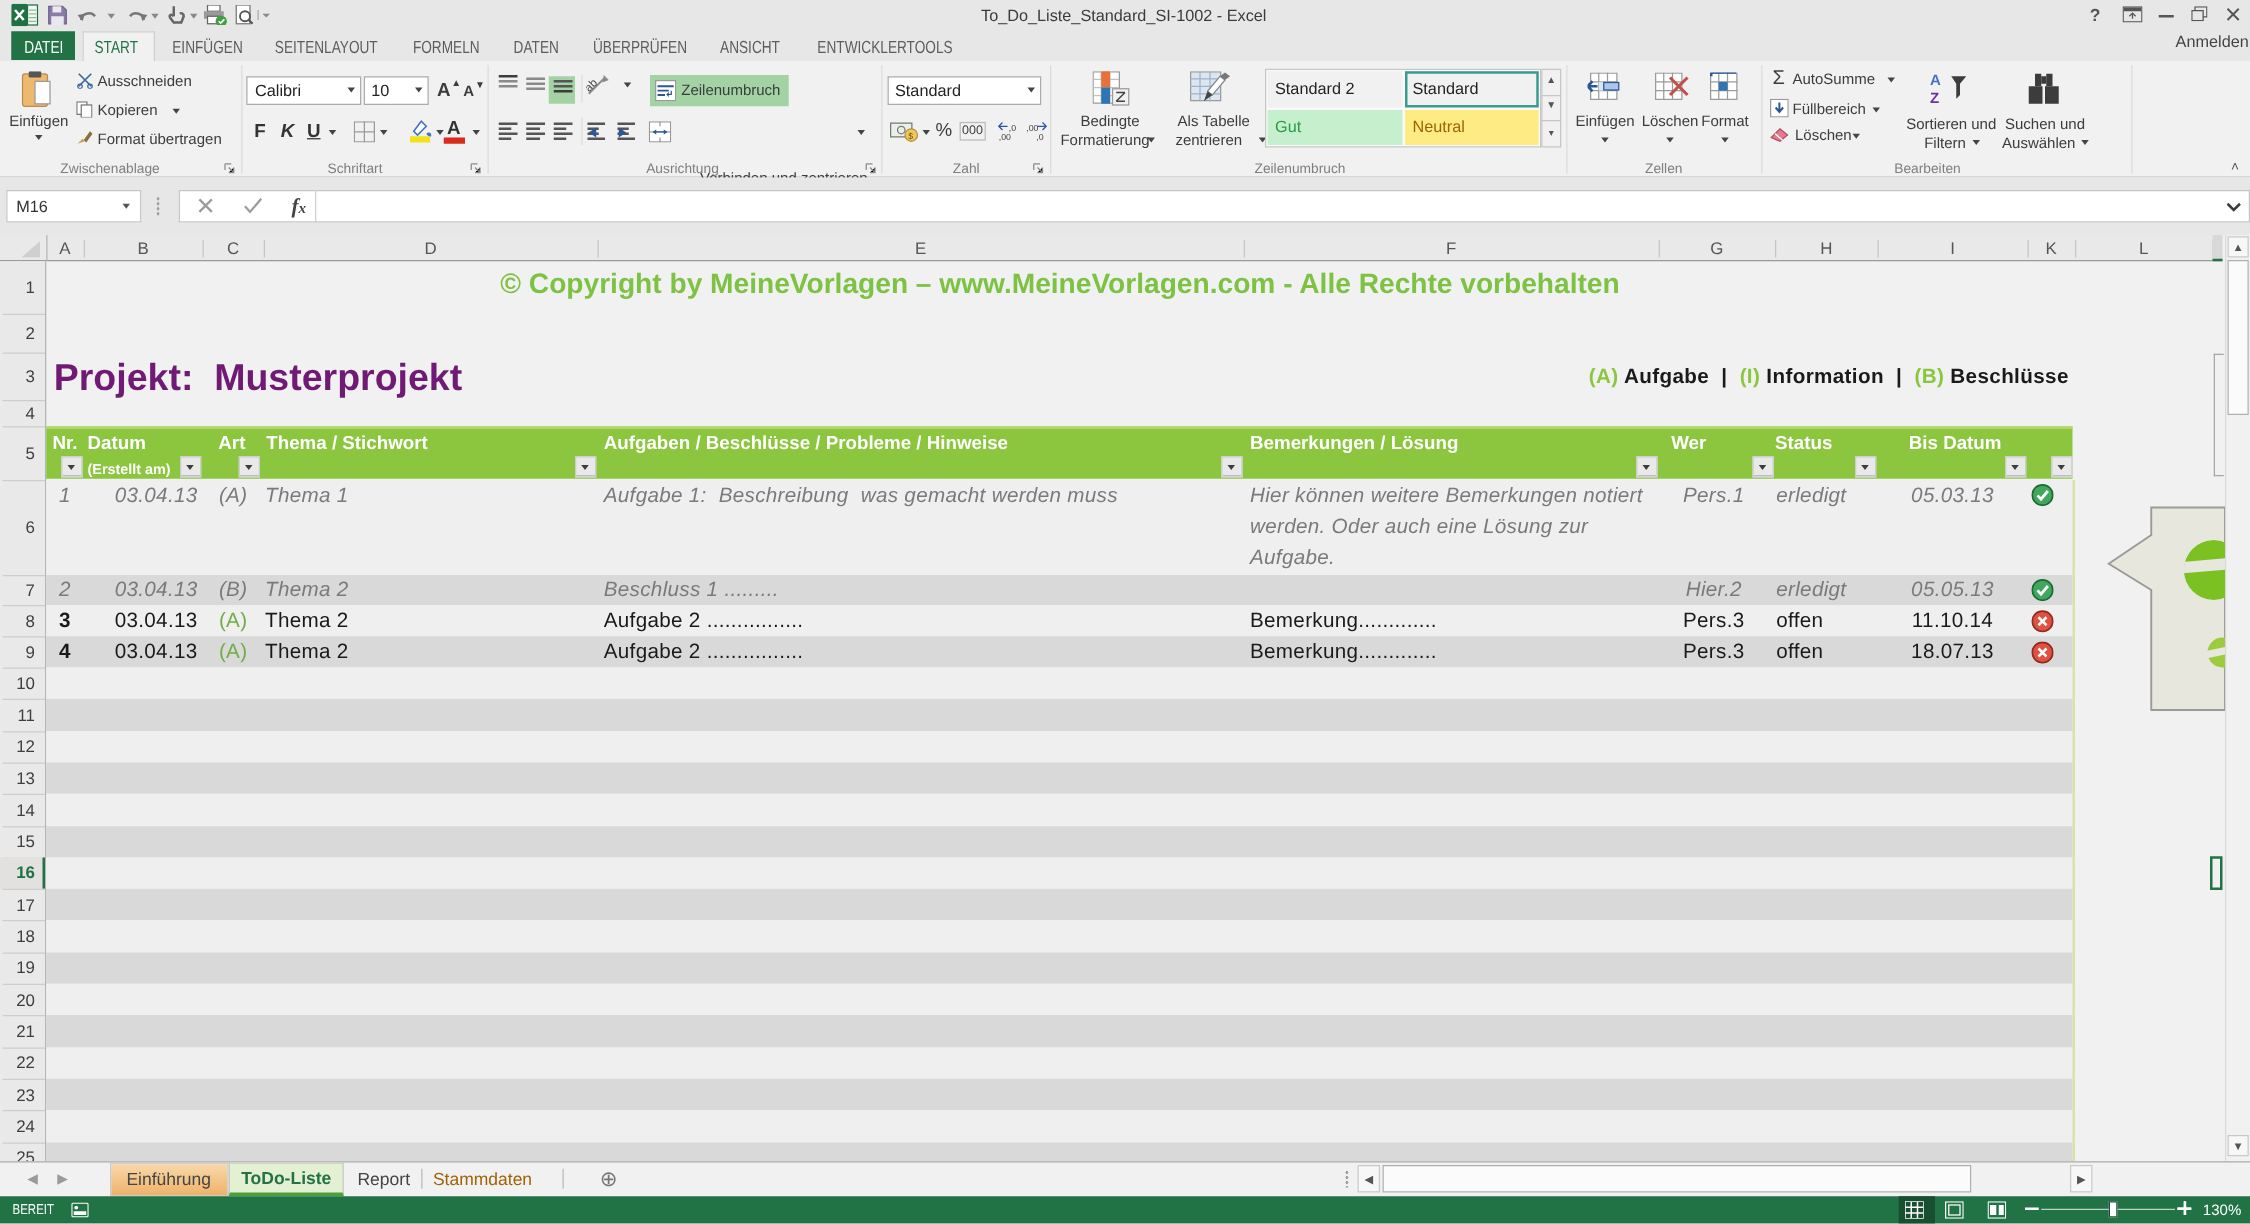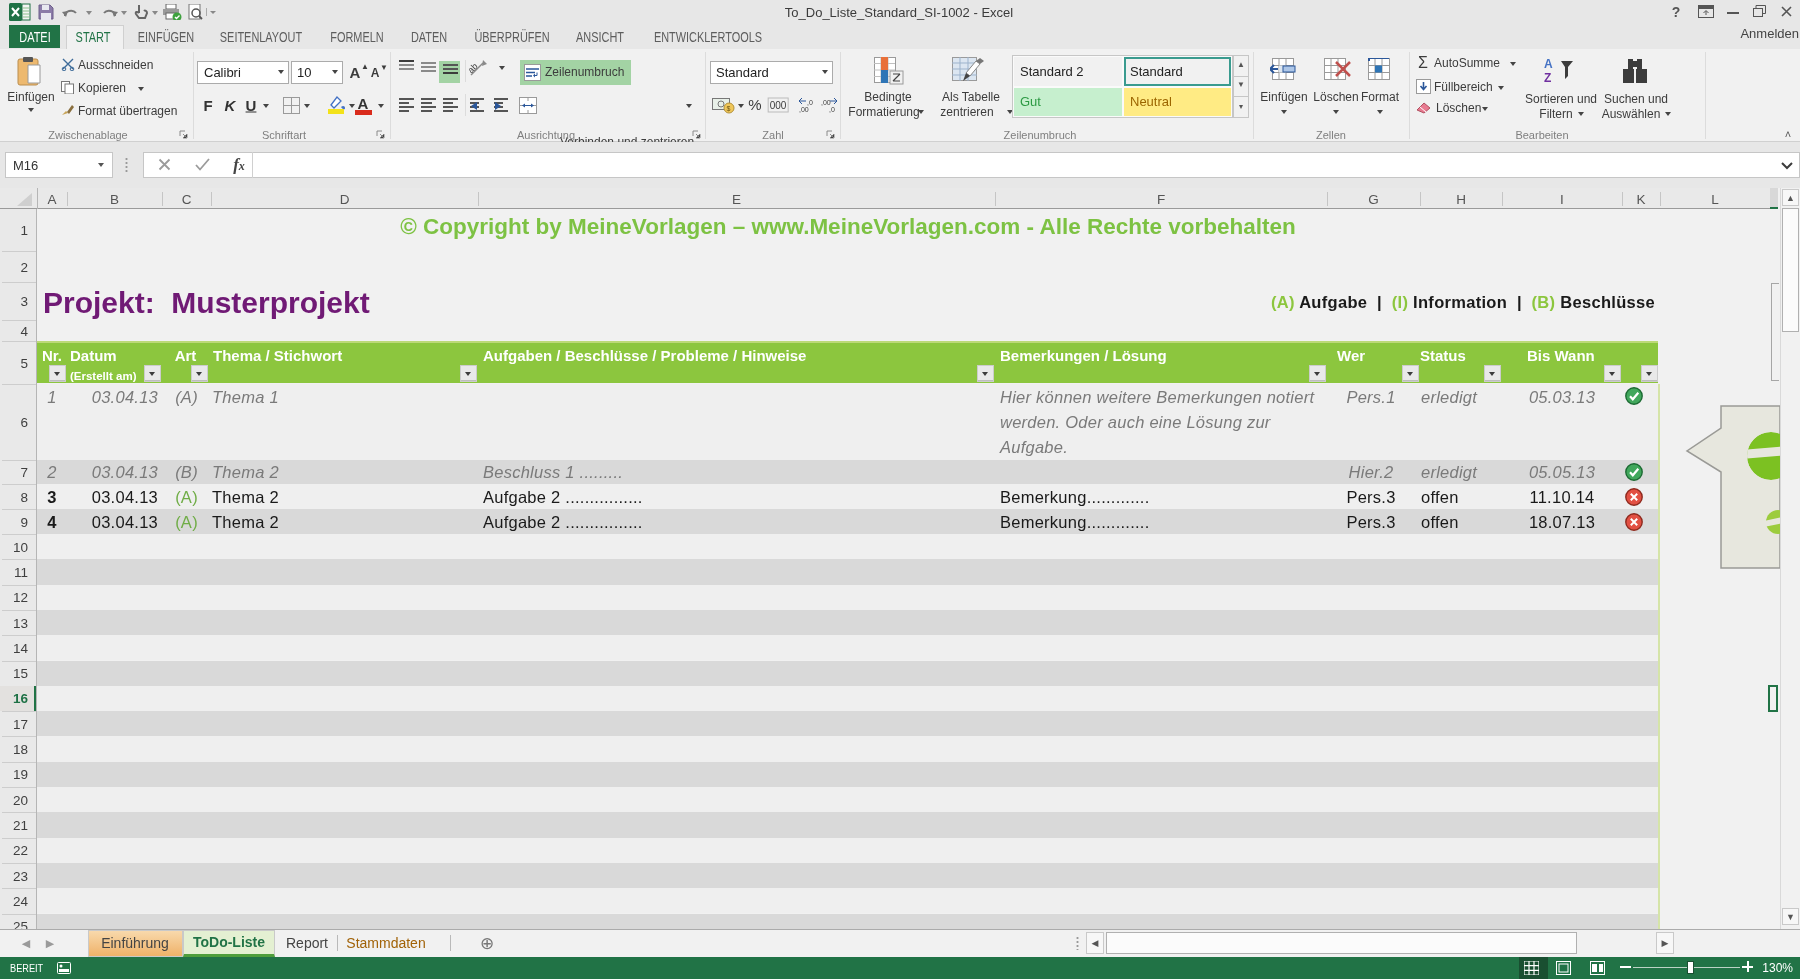--- a/index.html
+++ b/index.html
@@ -484,21 +484,21 @@
 <div class="abs" style="left:37px;top:341px;width:1621px;height:42px;background:#8cc63e;border-top:2px solid #bcd977;"></div>
 <div class="abs ct" style="left:52px;top:355px;font-size:15px;font-weight:bold;color:#fff;">Nr.</div>
 <div class="abs lt" style="left:70px;top:355px;font-size:15px;font-weight:bold;color:#fff;">Datum</div>
 <div class="abs lt" style="left:70px;top:375.5px;font-size:11.5px;font-weight:bold;color:#fff;">(Erstellt am)</div>
 <div class="abs ct" style="left:185.5px;top:355px;font-size:15px;font-weight:bold;color:#fff;">Art</div>
 <div class="abs lt" style="left:213px;top:355px;font-size:15px;font-weight:bold;color:#fff;">Thema / Stichwort</div>
 <div class="abs lt" style="left:483px;top:355px;font-size:15px;font-weight:bold;color:#fff;">Aufgaben / Beschlüsse / Probleme / Hinweise</div>
 <div class="abs lt" style="left:1000px;top:355px;font-size:15px;font-weight:bold;color:#fff;">Bemerkungen / Lösung</div>
 <div class="abs lt" style="left:1337px;top:355px;font-size:15px;font-weight:bold;color:#fff;">Wer</div>
 <div class="abs lt" style="left:1420px;top:355px;font-size:15px;font-weight:bold;color:#fff;">Status</div>
-<div class="abs lt" style="left:1527px;top:355px;font-size:15px;font-weight:bold;color:#fff;">Bis Wann</div>
+<div class="abs lt" style="left:1527px;top:355px;font-size:15px;font-weight:bold;color:#fff;">Bis Datum</div>
 <div class="abs" style="left:48.5px;top:364.5px;width:17px;height:17px;background:#e9e9e9;border:1px solid #cccccc;box-shadow:inset 0 -1px 0 #bdbdbd;"></div>
     <div class="abs" style="left:53.5px;top:372px;width:0;height:0;border-left:3.5px solid transparent;border-right:3.5px solid transparent;border-top:4px solid #3c3c3c;"></div>
 <div class="abs" style="left:144px;top:364.5px;width:17px;height:17px;background:#e9e9e9;border:1px solid #cccccc;box-shadow:inset 0 -1px 0 #bdbdbd;"></div>
     <div class="abs" style="left:149px;top:372px;width:0;height:0;border-left:3.5px solid transparent;border-right:3.5px solid transparent;border-top:4px solid #3c3c3c;"></div>
 <div class="abs" style="left:190.5px;top:364.5px;width:17px;height:17px;background:#e9e9e9;border:1px solid #cccccc;box-shadow:inset 0 -1px 0 #bdbdbd;"></div>
     <div class="abs" style="left:195.5px;top:372px;width:0;height:0;border-left:3.5px solid transparent;border-right:3.5px solid transparent;border-top:4px solid #3c3c3c;"></div>
 <div class="abs" style="left:459.5px;top:364.5px;width:17px;height:17px;background:#e9e9e9;border:1px solid #cccccc;box-shadow:inset 0 -1px 0 #bdbdbd;"></div>
     <div class="abs" style="left:464.5px;top:372px;width:0;height:0;border-left:3.5px solid transparent;border-right:3.5px solid transparent;border-top:4px solid #3c3c3c;"></div>
 <div class="abs" style="left:976.5px;top:364.5px;width:17px;height:17px;background:#e9e9e9;border:1px solid #cccccc;box-shadow:inset 0 -1px 0 #bdbdbd;"></div>
     <div class="abs" style="left:981.5px;top:372px;width:0;height:0;border-left:3.5px solid transparent;border-right:3.5px solid transparent;border-top:4px solid #3c3c3c;"></div>
@@ -509,20 +509,21 @@
 <div class="abs" style="left:1483.5px;top:364.5px;width:17px;height:17px;background:#e9e9e9;border:1px solid #cccccc;box-shadow:inset 0 -1px 0 #bdbdbd;"></div>
     <div class="abs" style="left:1488.5px;top:372px;width:0;height:0;border-left:3.5px solid transparent;border-right:3.5px solid transparent;border-top:4px solid #3c3c3c;"></div>
 <div class="abs" style="left:1603.5px;top:364.5px;width:17px;height:17px;background:#e9e9e9;border:1px solid #cccccc;box-shadow:inset 0 -1px 0 #bdbdbd;"></div>
     <div class="abs" style="left:1608.5px;top:372px;width:0;height:0;border-left:3.5px solid transparent;border-right:3.5px solid transparent;border-top:4px solid #3c3c3c;"></div>
 <div class="abs" style="left:1640.5px;top:364.5px;width:17px;height:17px;background:#e9e9e9;border:1px solid #cccccc;box-shadow:inset 0 -1px 0 #bdbdbd;"></div>
     <div class="abs" style="left:1645.5px;top:372px;width:0;height:0;border-left:3.5px solid transparent;border-right:3.5px solid transparent;border-top:4px solid #3c3c3c;"></div>
 <div class="abs ct" style="left:52px;top:397px;font-size:16.5px;letter-spacing:0.25px;font-style:italic;color:#7a7a7a;">1</div>
     <div class="abs rt" style="left:158px;top:397px;font-size:16.5px;letter-spacing:0.25px;font-style:italic;color:#7a7a7a;">03.04.13</div>
     <div class="abs ct" style="left:186.5px;top:397px;font-size:16.5px;letter-spacing:0.25px;font-style:italic;color:#7a7a7a;">(A)</div>
     <div class="abs lt" style="left:212px;top:397px;font-size:16.5px;letter-spacing:0.25px;font-style:italic;color:#7a7a7a;">Thema 1</div>
+    <div class="abs lt" style="left:483px;top:397px;font-size:16.5px;letter-spacing:0.25px;font-style:italic;color:#7a7a7a;">Aufgabe 1:&nbsp; Beschreibung&nbsp; was gemacht werden muss</div>
     <div class="abs lt" style="left:1000px;top:397px;font-size:16.5px;letter-spacing:0.25px;font-style:italic;color:#7a7a7a;">Hier können weitere Bemerkungen notiert</div>
     <div class="abs ct" style="left:1371px;top:397px;font-size:16.5px;letter-spacing:0.25px;font-style:italic;color:#7a7a7a;">Pers.1</div>
     <div class="abs lt" style="left:1421px;top:397px;font-size:16.5px;letter-spacing:0.25px;font-style:italic;color:#7a7a7a;">erledigt</div>
     <div class="abs ct" style="left:1562px;top:397px;font-size:16.5px;letter-spacing:0.25px;font-style:italic;color:#7a7a7a;">05.03.13</div>
 <div class="abs lt" style="left:1000px;top:422px;font-size:16.5px;letter-spacing:0.25px;font-style:italic;color:#7a7a7a;">werden. Oder auch eine Lösung zur</div>
 <div class="abs lt" style="left:1000px;top:447px;font-size:16.5px;letter-spacing:0.25px;font-style:italic;color:#7a7a7a;">Aufgabe.</div>
 <svg class="abs" style="left:1624.5px;top:387px;" width="18" height="18" viewBox="0 0 18 18">
       <circle cx="9" cy="9" r="8.2" fill="#41a75c" stroke="#1c6b33" stroke-width="1.4"></circle>
       <path d="M5 9.3 l2.8 3 L13.3 5.8" stroke="#fff" stroke-width="2.2" fill="none"></path>
     </svg>

